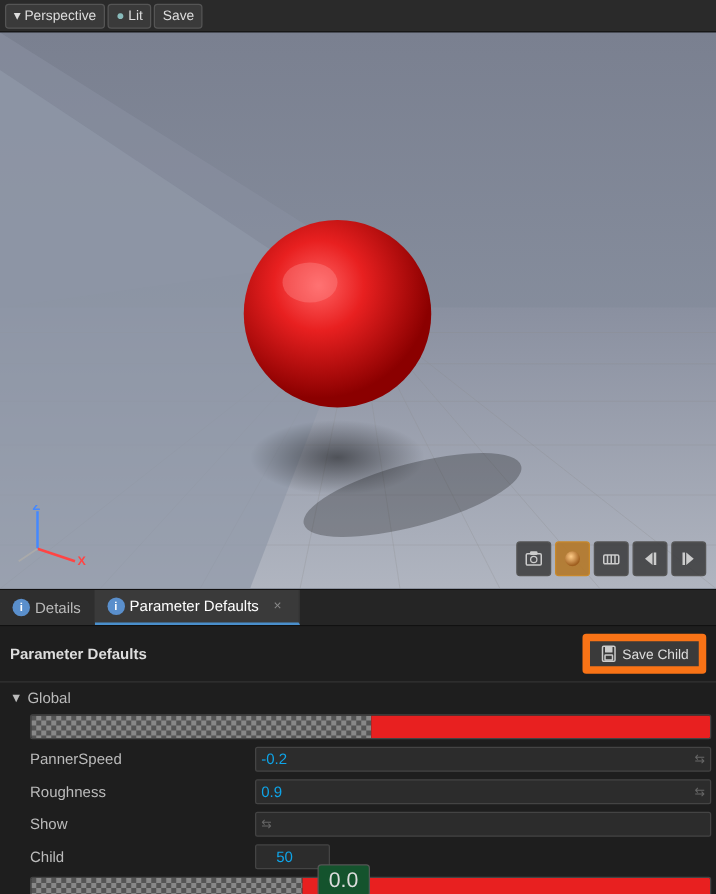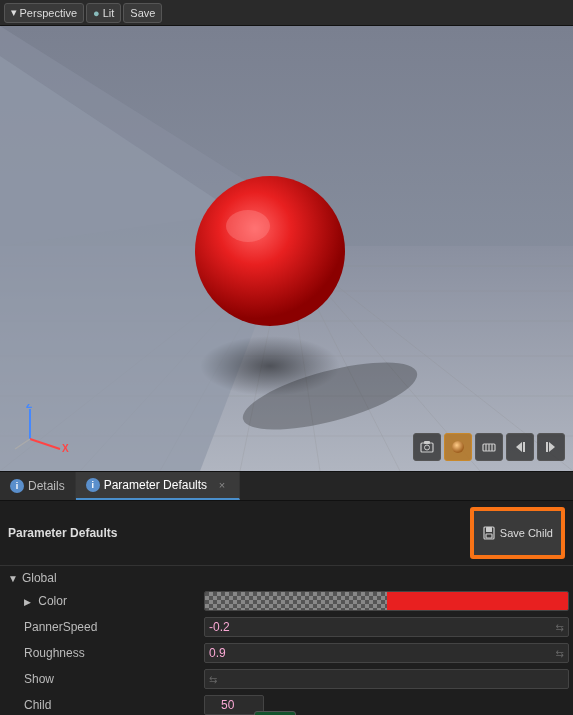--- a/index.html
+++ b/index.html
@@ -146,26 +146,26 @@
       padding: 6px 8px;
       border-bottom: 1px solid #333;
     }
     .param-title {
       color: #ddd;
       font-size: 12px;
       font-weight: bold;
     }
     .save-child-btn {
       display: flex;
-      align-items: center;
+      align-items: flex-end;
       gap: 4px;
       background: #3a3a3a;
-      border: 4px solid #f97316;
+      border: 6px solid #f97316;
       border-radius: 3px;
-      padding: 15px 8px;
+      padding: 3px 8px;
       color: #ddd;
       font-size: 11px;
       cursor: pointer;
     }
 
     
     .param-list {
       flex: 1;
       overflow-y: auto;
       padding: 2px 0;
@@ -250,21 +250,21 @@
       border-radius: 2px;
       background: #2c2c2c;
       height: 20px;
       padding: 0 4px;
       position: relative;
     }
     .num-field {
       background: transparent;
       border: none;
       outline: none;
-      color: #f9a8d4;
+      color: #0ea5e9;
       font-size: 12px;
       width: 100%;
     }
     .field-arrow {
       color: #666;
       font-size: 10px;
       cursor: pointer;
     }
 
     
@@ -447,24 +447,20 @@
   </div>
 
   <div class="param-list">
 
     <div class="param-group-header">
       <span style="font-size:10px;">▼</span>
       <span>Global</span>
     </div>
 
     <div class="param-row">
-      <div class="param-name">
-        <span style="margin-right:4px; font-size:9px; cursor:pointer;">▶</span>
-        <span>Color</span>
-      </div>
       <div class="param-value-area">
         <div class="color-bar">
           <div class="checker-half"></div>
           <div class="color-half"></div>
         </div>
       </div>
     </div>
 
     <div class="param-row">
       <div class="param-name">PannerSpeed</div>

